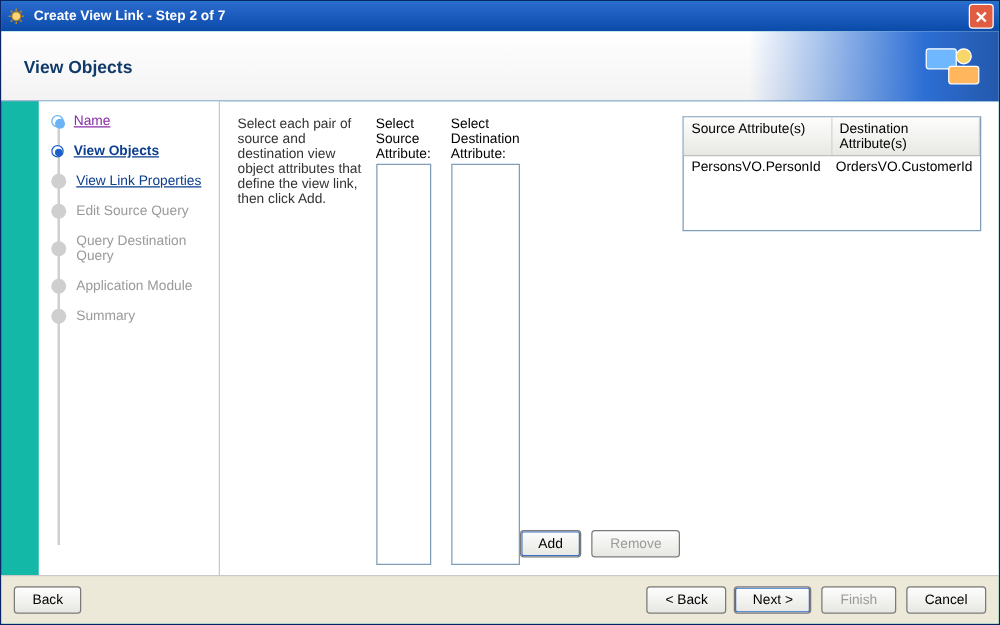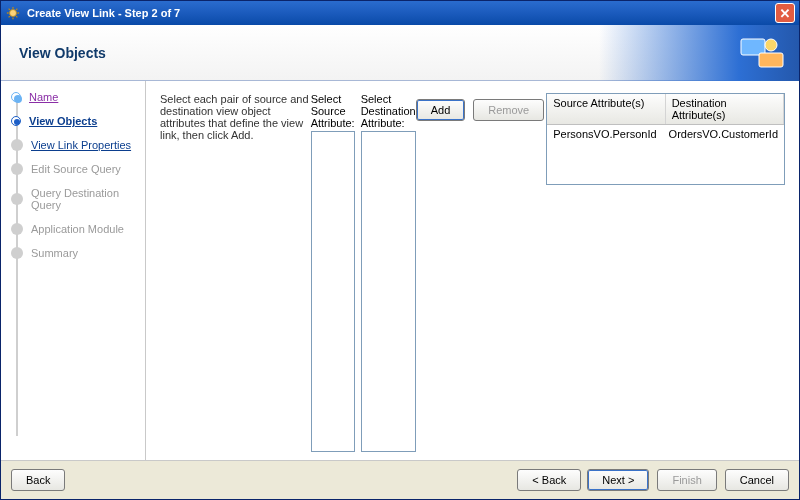--- a/index.html
+++ b/index.html
@@ -7,46 +7,46 @@
   .window { width: 800px; height: 500px; border: 1px solid #0a246a; display: flex; flex-direction: column; background: #14b8a6; position: relative; }
   .titlebar { height: 24px; background: linear-gradient(to bottom, #2a6cce 0%, #1b5bbd 50%, #0a4aa8 100%); display: flex; align-items: center; padding: 0 4px; color: #fff; font-weight: bold; }
   .titlebar .title { flex: 1; padding-left: 4px; }
   .titlebar .icon-gear { width: 16px; height: 16px; display: flex; align-items: center; justify-content: center; margin-right: 2px; }
   .titlebar .icon-gear svg { width: 14px; height: 14px; }
   .close-btn { width: 20px; height: 20px; background: #e25c42; border: 1px solid #fff; border-radius: 3px; display: flex; align-items: center; justify-content: center; color: #fff; font-weight: bold; font-size: 13px; cursor: pointer; }
   .banner { height: 56px; background: linear-gradient(to bottom, #fff 0%, #f3f3f3 100%); border-bottom: 1px solid #a8b8d6; display: flex; align-items: center; padding: 0 18px; position: relative; }
   .banner h2 { margin: 0; font-size: 14px; color: #103a6a; font-weight: bold; }
   .banner-graphic { position: absolute; right: 0; top: 0; width: 200px; height: 56px; background: linear-gradient(to right, transparent 0%, #2d6fd4 70%, #2458ac 100%); display: flex; align-items: center; justify-content: flex-end; padding-right: 12px; }
   .banner-graphic svg { width: 48px; height: 36px; }
-  .content { flex: 1; display: flex; min-height: 0; }
+  .content { flex: 1; display: flex; min-height: 0; margin-left: 30px; }
   .steps { width: 145px; background: #fff; border-right: 1px solid #c9c9c9; padding: 10px 0 10px 8px; position: relative; }
   .steps::before { content: ""; position: absolute; left: 15px; top: 18px; bottom: 24px; width: 2px; background: #cfcfcf; z-index: 0; }
   .step { position: relative; display: flex; align-items: center; margin-bottom: 12px; z-index: 1; }
   .step .dot { width: 12px; height: 12px; border-radius: 50%; background: #cfcfcf; margin-right: 8px; margin-left: 2px; flex-shrink: 0; position: relative; }
   .step.done .dot::after { content: ""; position: absolute; left: 2px; top: 2px; width: 8px; height: 8px; border-radius: 50%; background: #6bb3f4; }
   .step.done .dot { background: #fff; border: 1px solid #6bb3f4; width: 10px; height: 10px; }
   .step.current .dot { background: #fff; border: 1px solid #1d5fc7; width: 10px; height: 10px; }
   .step.current .dot::after { content: ""; position: absolute; left: 2px; top: 2px; width: 6px; height: 6px; border-radius: 50%; background: #1d5fc7; }
   .step a { text-decoration: underline; cursor: pointer; }
   .step.done a { color: #8a2ea6; }
   .step.current a { color: #0b3e8e; font-weight: bold; }
   .step.link a { color: #0b3e8e; }
   .step.disabled span { color: #9a9a9a; }
   .main { flex: 1; padding: 12px 14px 8px 14px; display: flex; flex-direction: row; min-height: 0; background: #fff; }
   .instr { color: #333; margin-bottom: 16px; }
   .card-row { display: flex; align-items: center; margin-bottom: 12px; }
   .card-row label { margin-right: 6px; }
   .card-select { border: 1px solid #7f9db9; background: #fff; padding: 1px 18px 1px 6px; height: 20px; display: flex; align-items: center; position: relative; min-width: 64px; }
   .card-select .arrow { position: absolute; right: 0; top: 0; height: 100%; width: 16px; background: linear-gradient(#dbeaf9, #b5cce8); border-left: 1px solid #7f9db9; display: flex; align-items: center; justify-content: center; font-size: 7px; color: #225; }
-  .panes { display: flex; gap: 6px; min-height: 0; }
+  .panes { display: flex; gap: 16px; min-height: 0; }
   .pane { flex: 1; display: flex; flex-direction: column; min-height: 0; }
   .pane-label { margin-bottom: 2px; }
   .tree-box { flex: 1; border: 1px solid #7f9db9; background: #fff; overflow: hidden; position: relative; height: 176px; }
   .tree-scroll { position: absolute; inset: 0; overflow-y: auto; overflow-x: auto; }
-  .btn-row { display: flex; justify-content: flex-end; gap: 8px; margin: 6px 2px 6px 0; }
+  .btn-row { display: flex; justify-content: flex-end; gap: 8px; margin: 6px 2px 6px 0; align-items: flex-end; }
   button.btn { border: 1px solid #7a7a7a; border-radius: 3px; background: linear-gradient(#fdfdfd,#e7e7e2); padding: 2px 14px; height: 22px; cursor: pointer; font-size: 11px; }
   button.btn:disabled { color: #9a9a9a; cursor: default; }
   button.btn.default { box-shadow: 0 0 0 1px #3a72c8 inset; }
   .grid { border: 1px solid #7f9db9; background: #fff; height: 92px; }
   .grid-head { display: flex; background: linear-gradient(#fdfdfd,#e8e8e3); border-bottom: 1px solid #bfbfbf; }
   .grid-head div { flex: 1; padding: 3px 6px; border-right: 1px solid #d4d4d4; }
   .grid-row { display: flex; }
   .grid-row div { flex: 1; padding: 3px 6px; }
   .footer { border-top: 1px solid #c9c9c9; background: #ece9d8; padding: 8px 10px; display: flex; align-items: center; }
   .footer .spacer-flex { flex: 1; }

